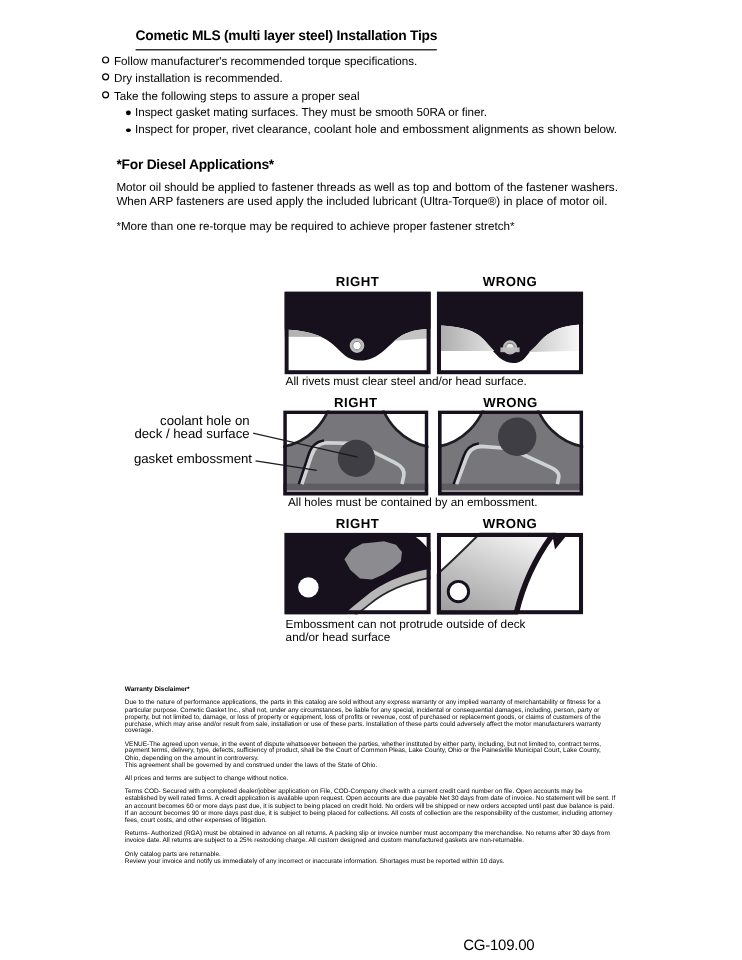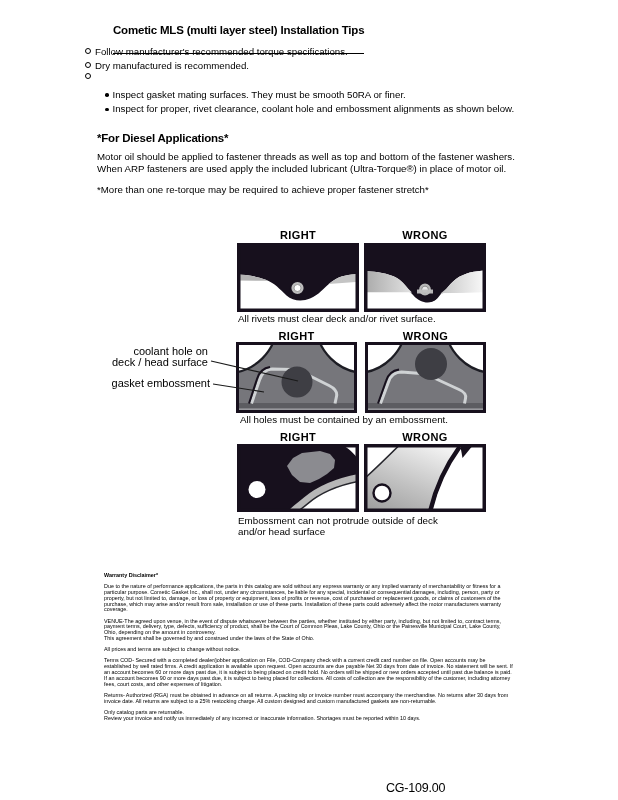--- a/index.html
+++ b/index.html
@@ -9,21 +9,21 @@
     --emboss-outline:#cfd2d4;
     --wedge-gray:#b5b5b5;
   }
   html,body{margin:0;padding:0;}
   body{background:#ffffff;font-family:"Liberation Sans", sans-serif;color:#000;}
   .page{position:relative;width:618px;height:800px;background:#fff;overflow:hidden;}
 
   .title{
     position:absolute;left:113px;top:24px;
     font-size:11.5px;font-weight:bold;letter-spacing:-0.2px;
-    border-bottom:1.5px solid #000;padding-bottom:17px;white-space:nowrap;
+    border-bottom:1.5px solid #000;padding-bottom:5px;white-space:nowrap;
   }
   .bullets{position:absolute;left:85px;top:45px;width:440px;font-size:9.7px;}
   .bullet-row{display:flex;align-items:baseline;height:14.3px;line-height:14.3px;white-space:nowrap;}
   .b-circ{width:4px;height:4px;border:1px solid #000;border-radius:50%;display:inline-block;margin-right:4px;flex:none;position:relative;top:-1px;}
   .sub{margin-left:20px;}
   .b-dot{width:3.5px;height:3.5px;background:#000;border-radius:50%;display:inline-block;margin-right:4px;flex:none;position:relative;top:-1px;}
 
   .diesel{position:absolute;left:97px;top:132px;width:430px;}
   .diesel h2{font-size:11.5px;font-weight:bold;margin:0 0 7px 0;letter-spacing:-0.2px;}
   .diesel p{font-size:9.7px;line-height:11.8px;margin:0 0 9px 0;}
@@ -54,24 +54,25 @@
 
   <div class="title">Cometic MLS (multi layer steel) Installation Tips</div>
 
   <div class="bullets">
     <div class="bullet-row">
         <span class="b-circ"></span>
         <span>Follow manufacturer's recommended torque specifications.</span>
       </div>
     <div class="bullet-row">
         <span class="b-circ"></span>
-        <span>Dry manufactured is recommended.</span>
+        <span>Dry installation is recommended.</span>
       </div>
     <div class="bullet-row">
         <span class="b-circ"></span>
+        <span>Take the following steps to assure a proper seal</span>
       </div>
     <div class="bullet-row sub">
         <span class="b-dot"></span>
         <span>Inspect gasket mating surfaces.  They must be smooth 50RA or finer.</span>
       </div>
     <div class="bullet-row sub">
         <span class="b-dot"></span>
         <span>Inspect for proper, rivet clearance, coolant hole and embossment alignments as shown below.</span>
       </div>
   </div>
@@ -110,21 +111,21 @@
     <path class="ink" d="M0 0 H122 V27.5 C110.5 28 100.5 29.8 92 36 C83.5 42.3 80.5 51 73 56.5 C66 61.5 56.5 60.5 49.5 52.5 C43 45.5 39.5 37.5 29.5 33.2 C19.5 29.2 8.5 28.3 0 28.2 Z"></path>
     <path fill="url(#gw1)" d="M0 28.2 C8.5 28.3 19.5 29.2 29.5 33.2 C37.5 36.6 41.5 42.5 46 47.5 L48 49.5 L0 49.5 Z"></path>
     <path fill="url(#gw2)" d="M122 27.5 C110.5 28 100.5 29.8 92 36 C86.5 40 83.5 45 79 48.5 L76.5 50.5 L122 49.5 Z"></path>
     <path fill="#ffffff" d="M0 49.5 L45 49.5 C48 53 52 57.5 57.5 59.6 C63 61.6 69.5 59.8 73.5 55.2 L77.5 50.3 L122 49.5 L122 66 L0 66 Z"></path>
     <circle cx="61" cy="46.5" r="6.8" fill="#b8b8b8" stroke="#17101d" stroke-width="1.8"></circle>
     <circle cx="61" cy="46.5" r="3.4" fill="#e8e8e8" stroke="#777" stroke-width="0.8"></circle>
     <rect x="53" y="46.5" width="16" height="4" fill="#bfbfbf" opacity="0.95"></rect>
     <rect x="1.75" y="1.75" width="118.5" height="65.5" class="pborder"></rect>
   </svg>
 
-  <div class="caption" style="left:238px;top:314px;">All rivets must clear deck and/or rivet surface.</div>
+  <div class="caption" style="left:238px;top:314px;">All rivets must clear steel and/or head surface.</div>
 
   <div class="dlabel" style="left:236px;top:330px;width:121px;">RIGHT</div>
   <div class="dlabel" style="left:365px;top:330px;width:121px;">WRONG</div>
 
   <div class="side-label" style="left:108px;top:346px;">
     <div>coolant hole on</div>
     <div>deck / head surface</div>
   </div>
   <div class="side-label" style="left:108px;top:378px;width:102px;">gasket embossment</div>
 

